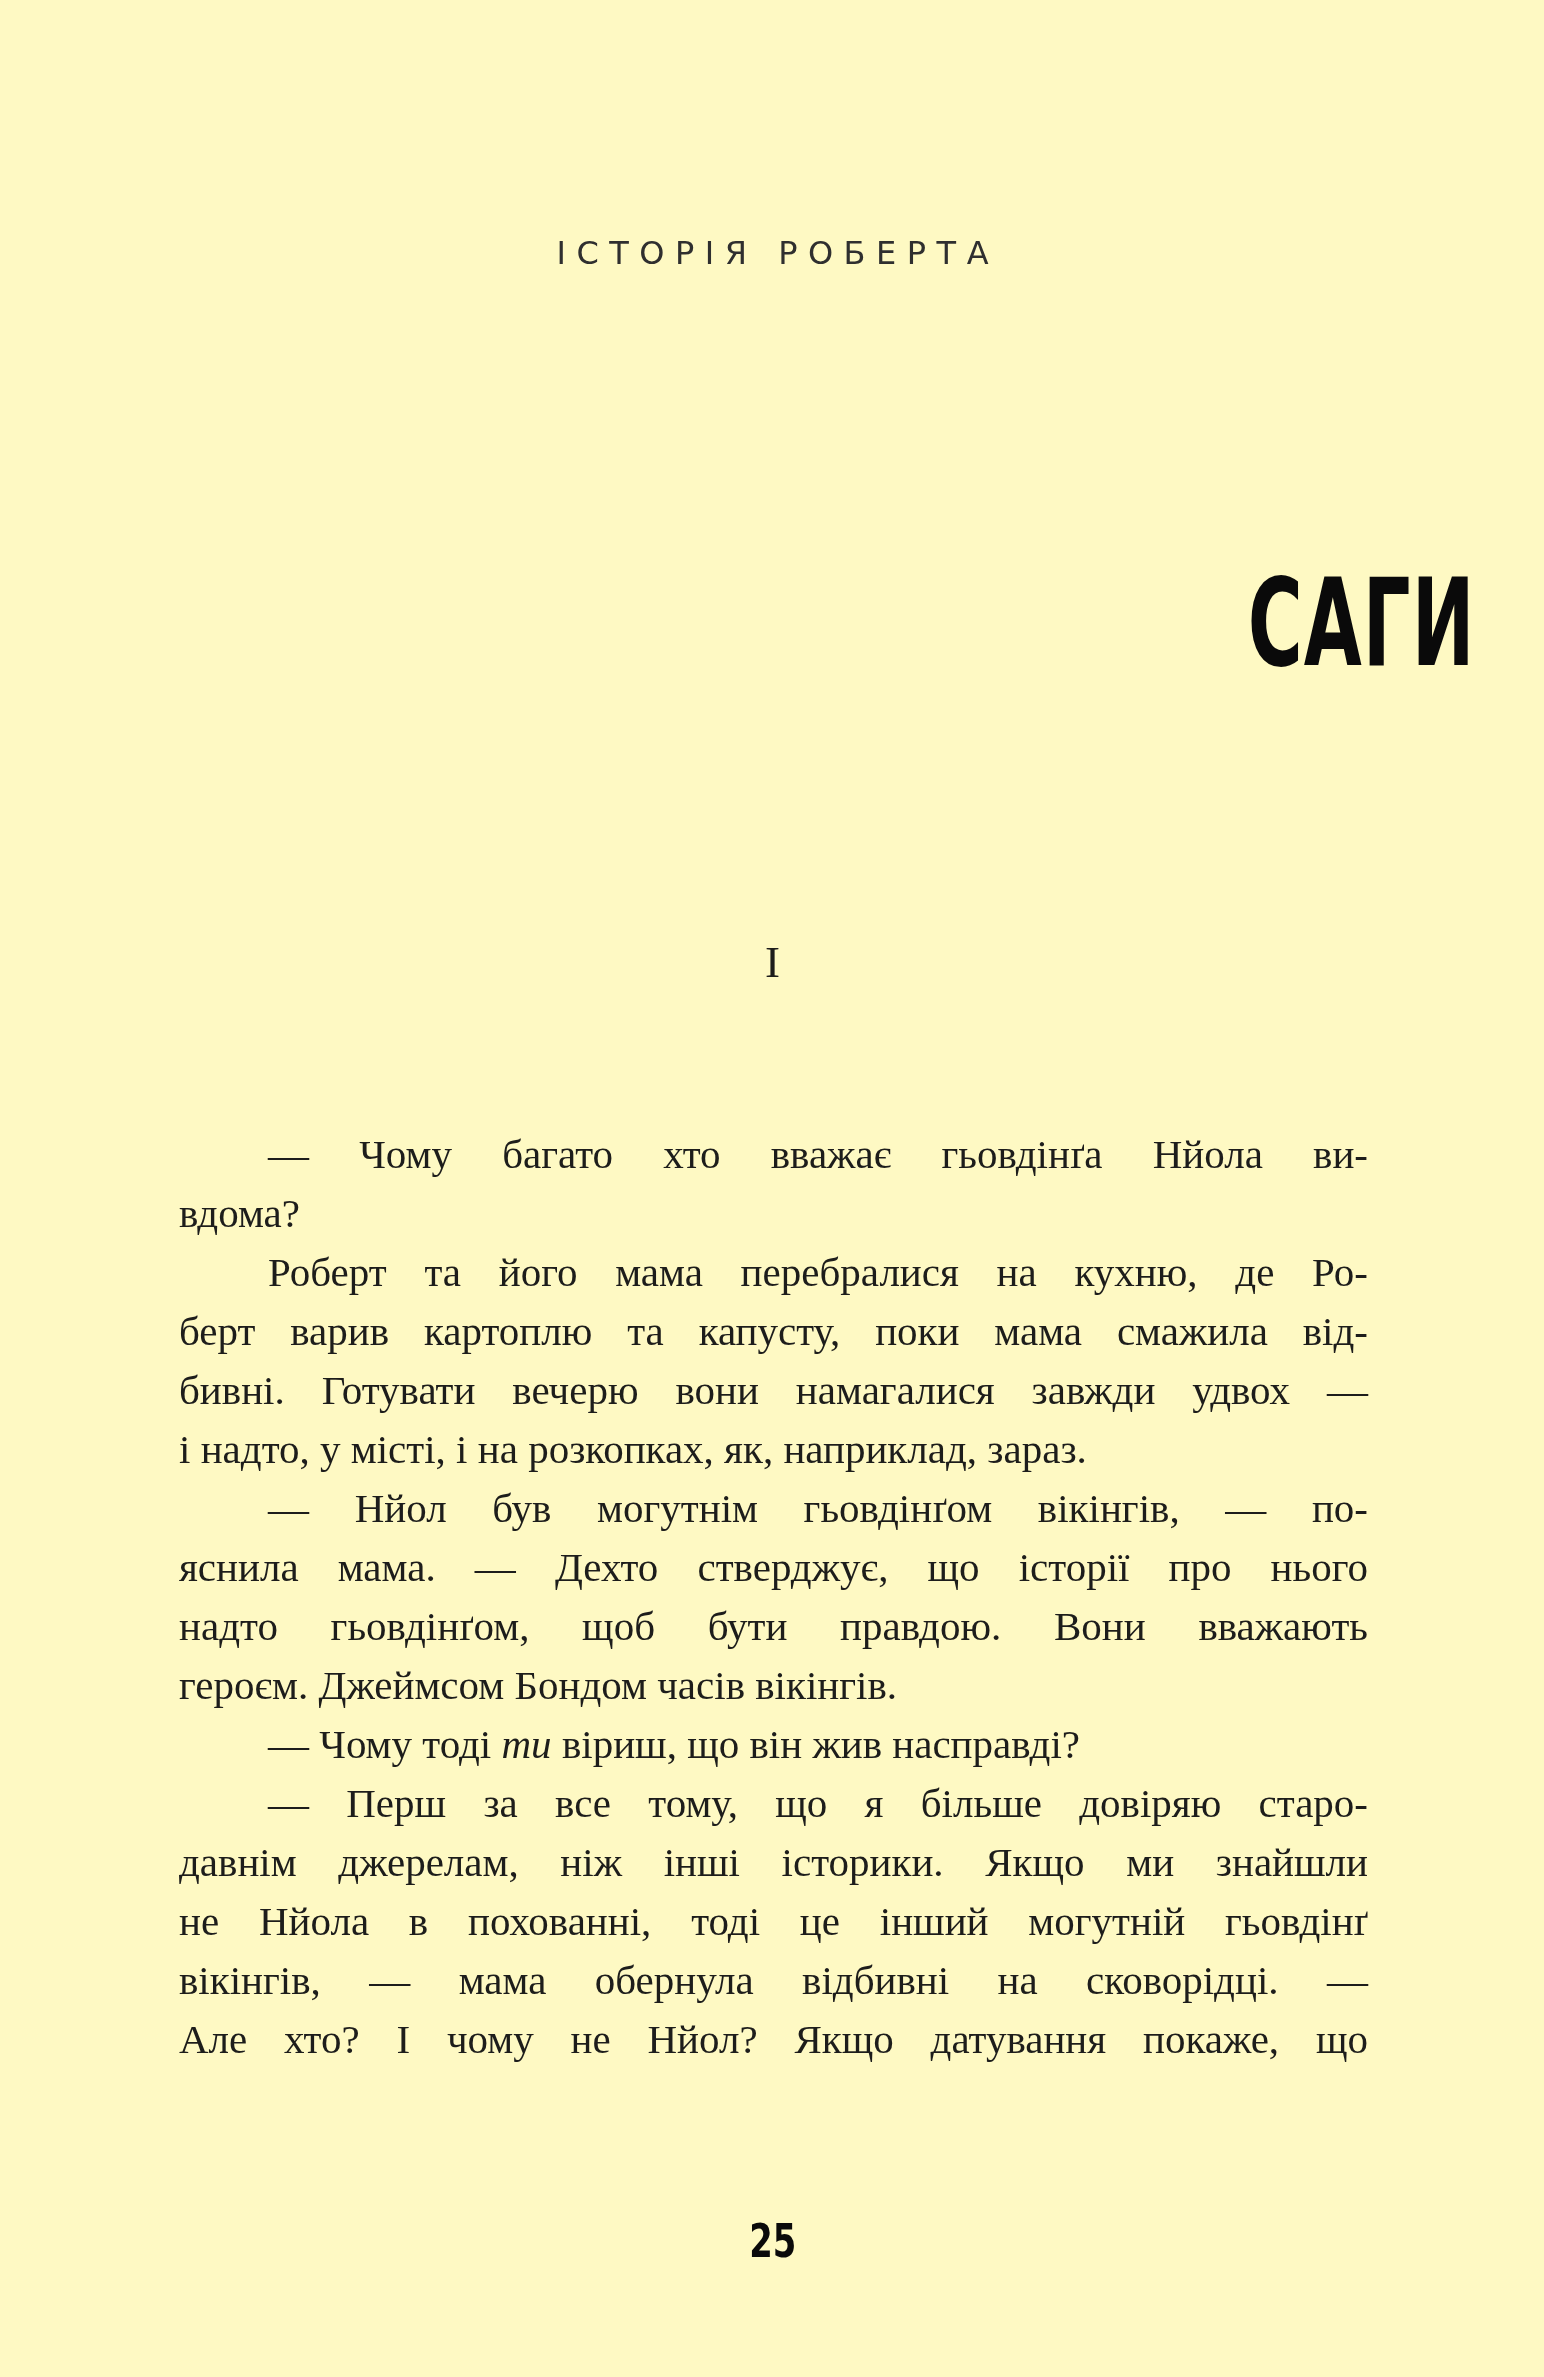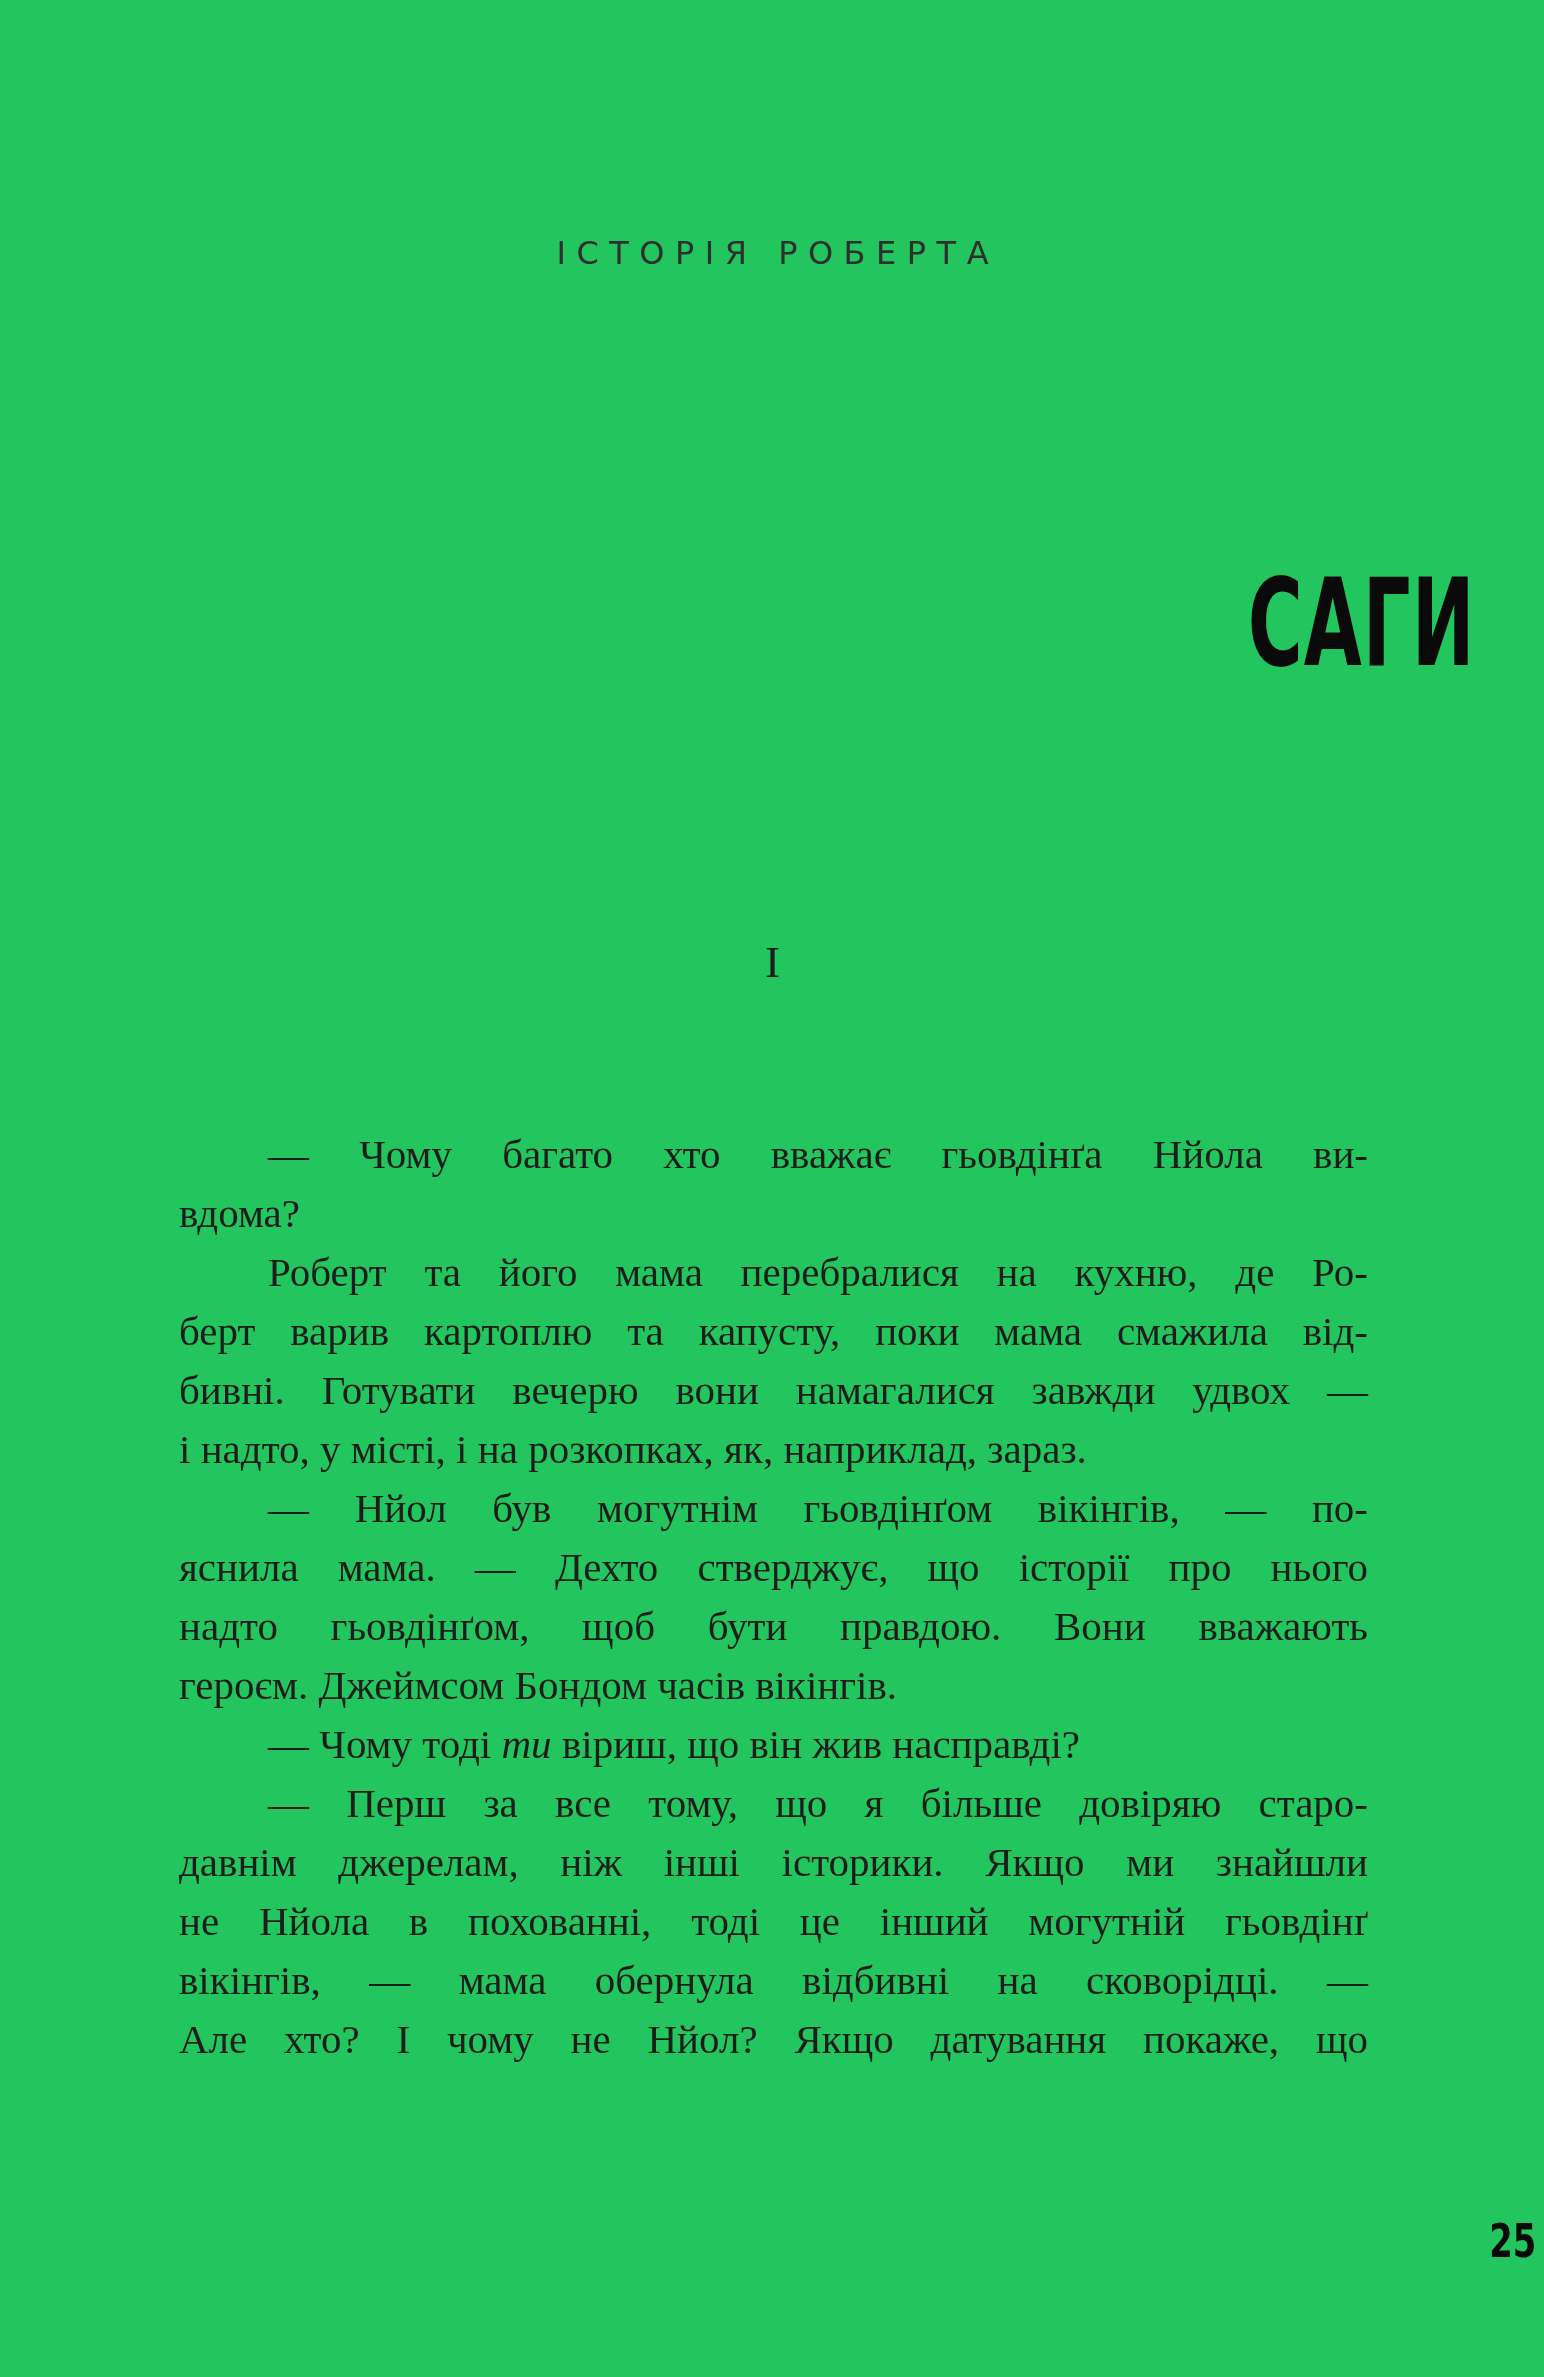--- a/index.html
+++ b/index.html
@@ -4,21 +4,21 @@
 <style>
   html, body {
     margin: 0;
     padding: 0;
     background: #ffffff;
   }
   .page {
     position: relative;
     width: 1545px;
     height: 2377px;
-    background: #22c55e;
+    background: #fef9c3;
     color: #1d1d1b;
     font-family: "Liberation Serif", serif;
     overflow: hidden;
   }
 
   
   .running-header {
     position: absolute;
     top: 237px;
     left: 0;
@@ -93,21 +93,21 @@
   .line em {
     font-style: italic;
   }
 
   
   .page-number-wrap {
     position: absolute;
     top: 2217px;
     left: 0;
     width: 100%;
-    text-align: right;
+    text-align: center;
     line-height: 1;
   }
   .page-number-text {
     display: inline-block;
     font-family: "DejaVu Sans", sans-serif;
     font-weight: 900;
     font-size: 47px;
     line-height: 1;
     color: #0a0a0a;
     transform: scaleX(0.72);

